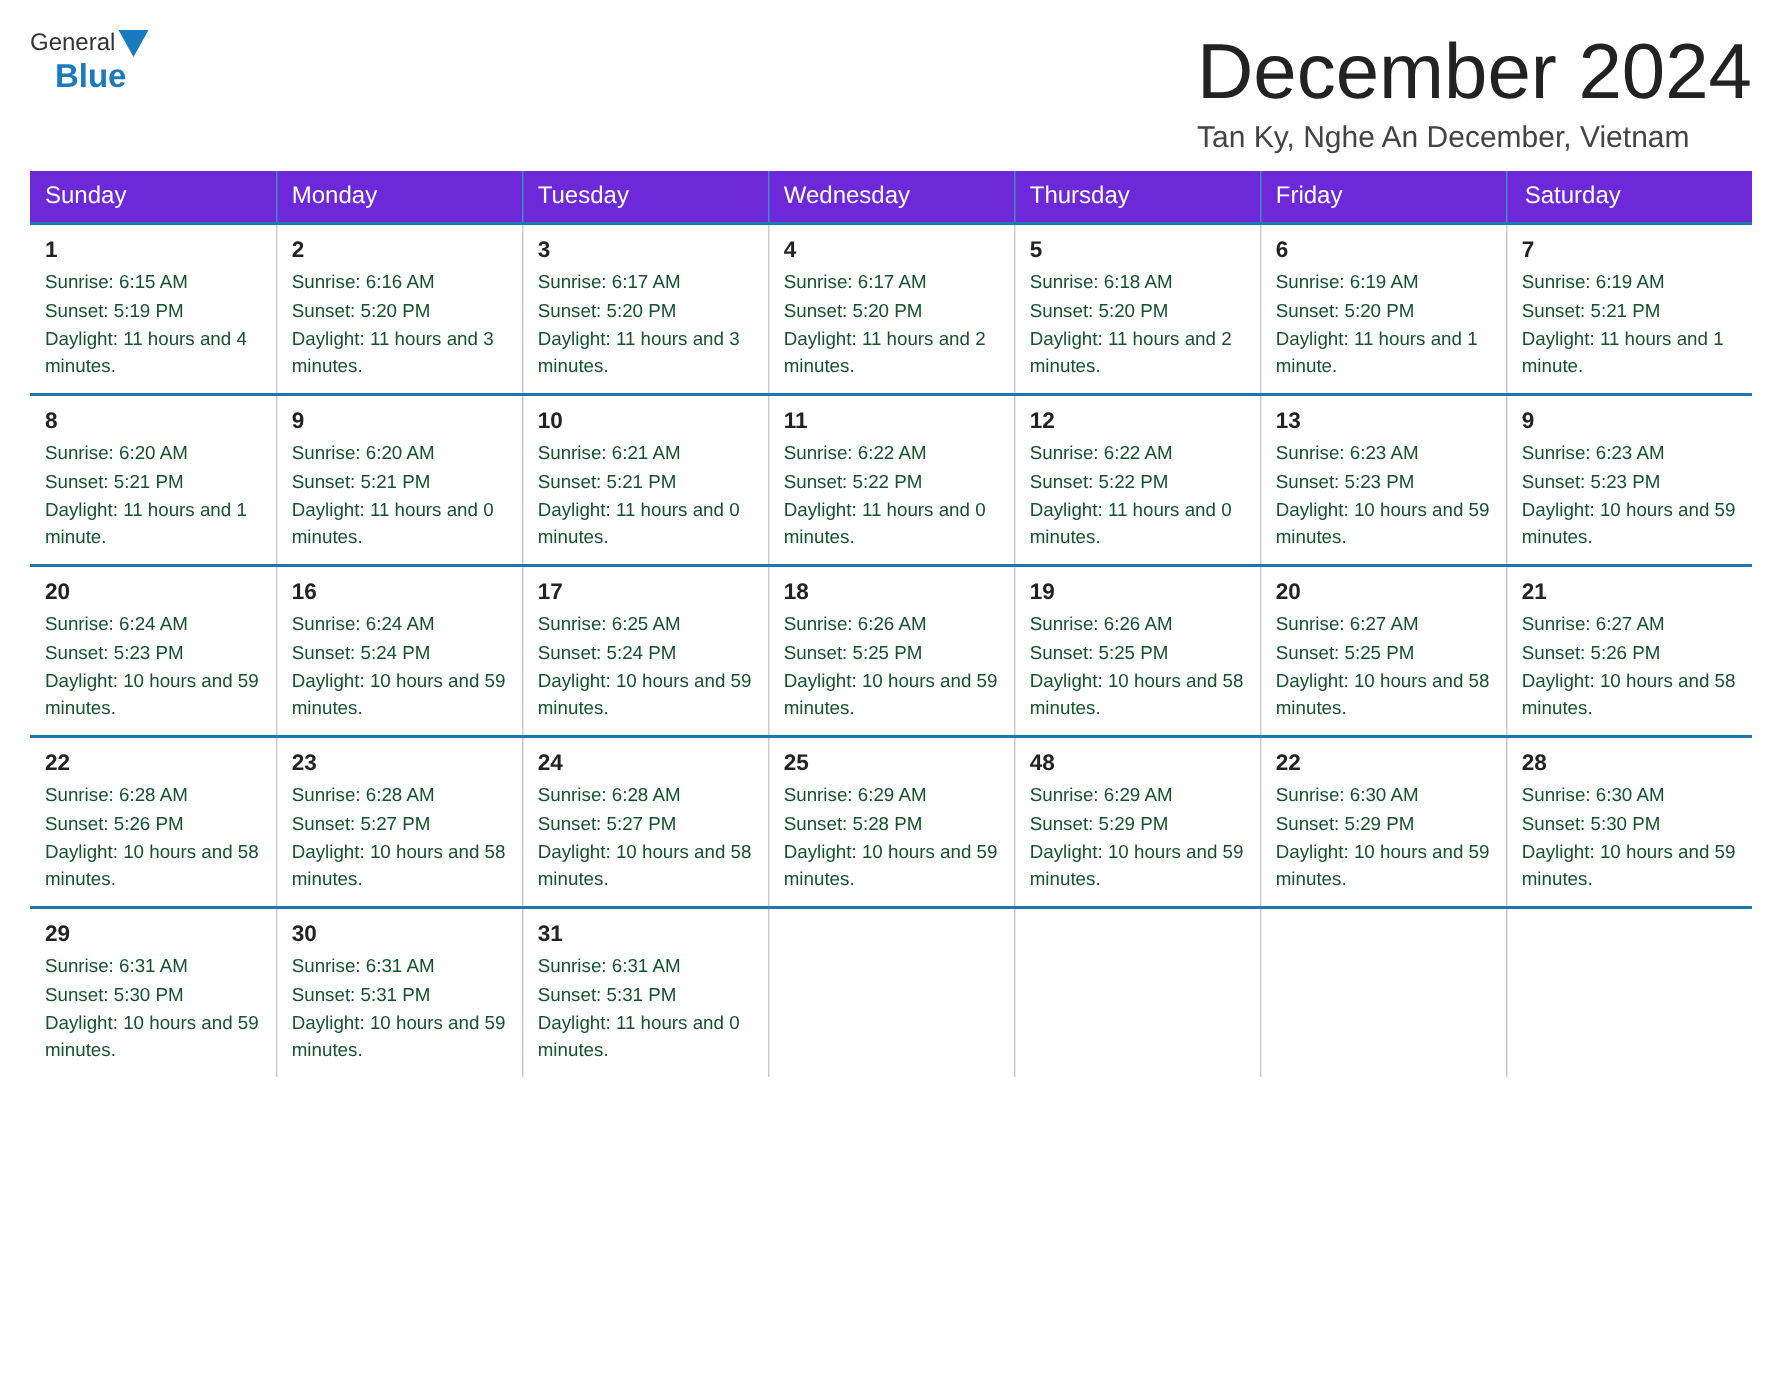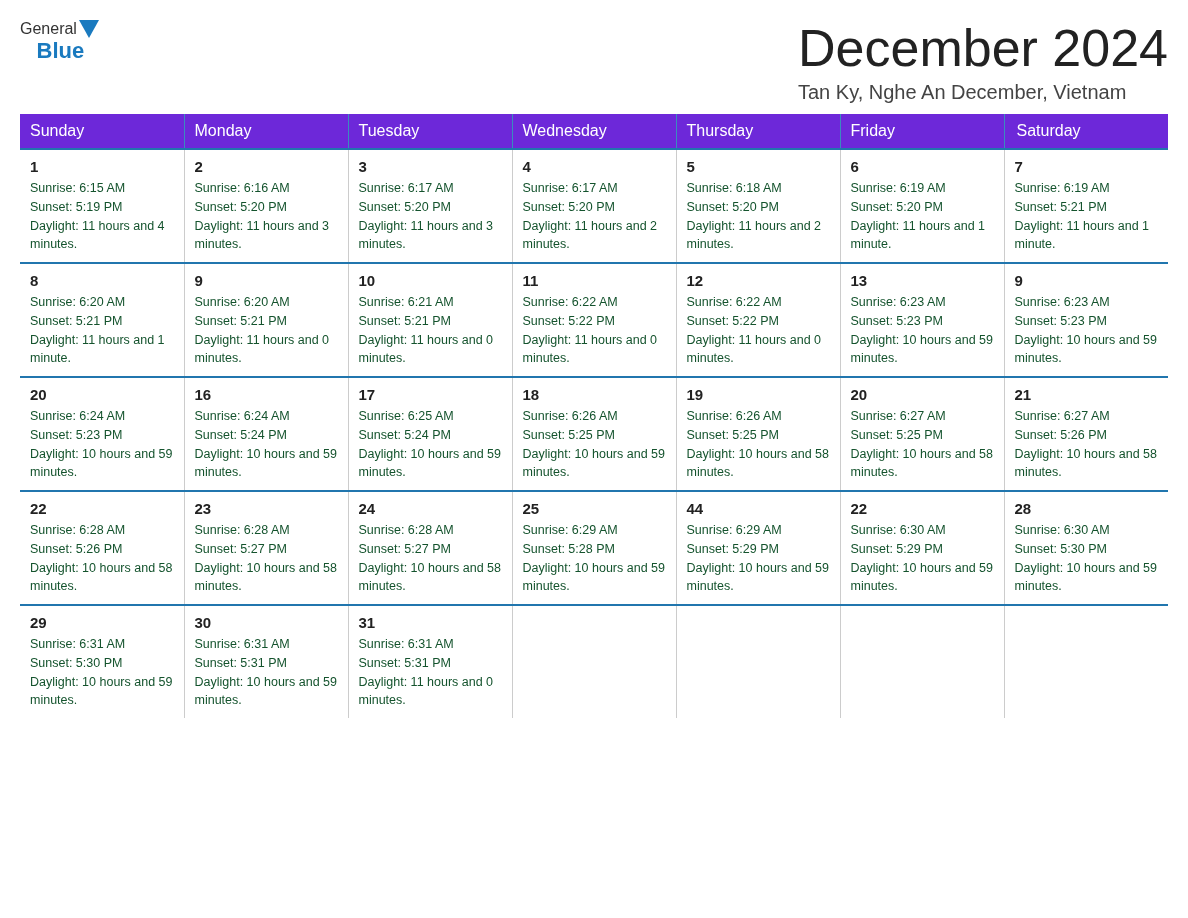--- a/index.html
+++ b/index.html
@@ -228,21 +228,21 @@
         </td>
         <td>
           <span class="day-num">24</span>
           <div class="day-info">Sunrise: 6:28 AM<br>Sunset: 5:27 PM<br>Daylight: 10 hours and 58 minutes.</div>
         </td>
         <td>
           <span class="day-num">25</span>
           <div class="day-info">Sunrise: 6:29 AM<br>Sunset: 5:28 PM<br>Daylight: 10 hours and 59 minutes.</div>
         </td>
         <td>
-          <span class="day-num">44</span>
+          <span class="day-num">48</span>
           <div class="day-info">Sunrise: 6:29 AM<br>Sunset: 5:29 PM<br>Daylight: 10 hours and 59 minutes.</div>
         </td>
         <td>
           <span class="day-num">22</span>
           <div class="day-info">Sunrise: 6:30 AM<br>Sunset: 5:29 PM<br>Daylight: 10 hours and 59 minutes.</div>
         </td>
         <td>
           <span class="day-num">28</span>
           <div class="day-info">Sunrise: 6:30 AM<br>Sunset: 5:30 PM<br>Daylight: 10 hours and 59 minutes.</div>
         </td>

